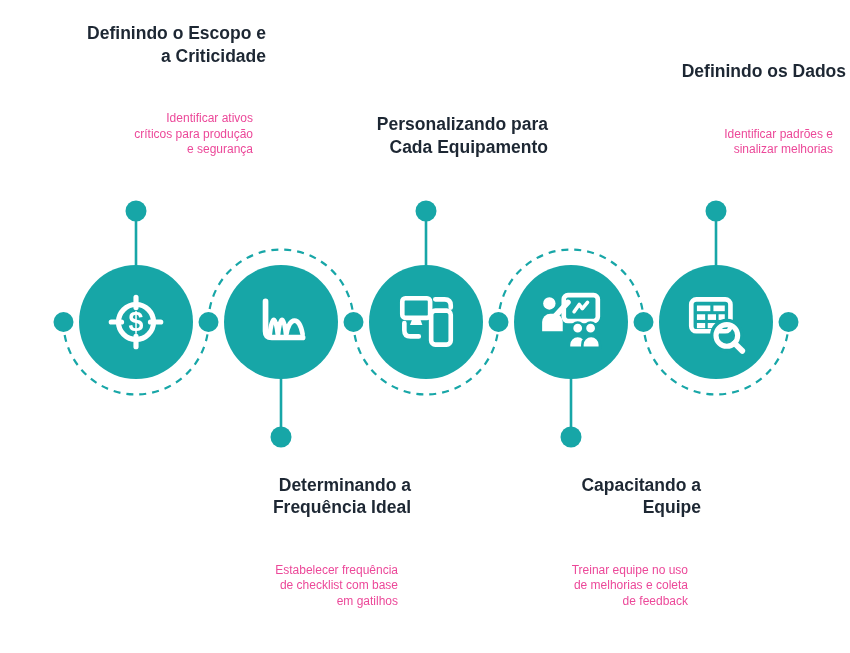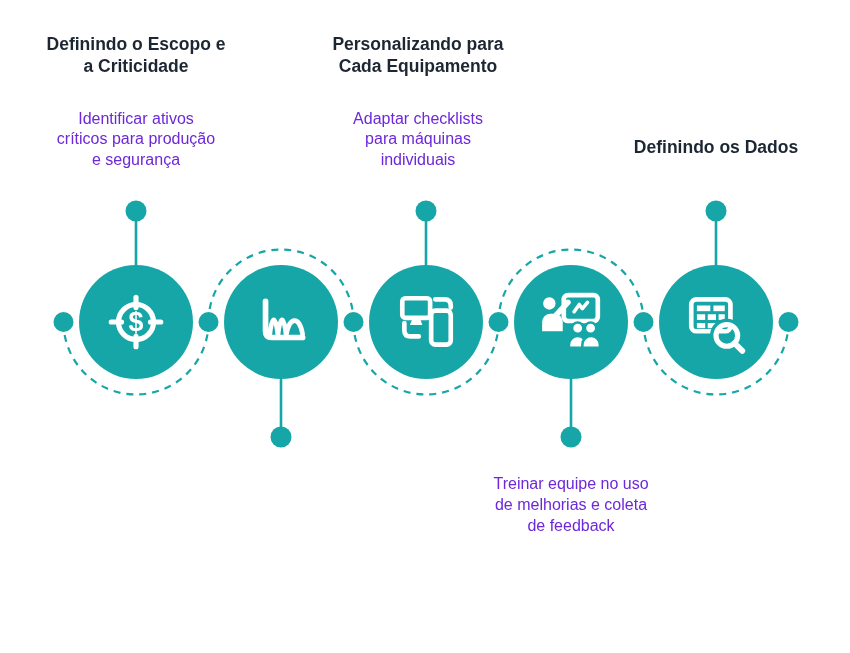--- a/index.html
+++ b/index.html
@@ -6,31 +6,31 @@
   .canvas {
     position:relative; width:850px; height:653px; background:#ffffff;
     font-family:"Liberation Sans", sans-serif; overflow:hidden;
   }
   .connectors { position:absolute; left:0; top:0; }
   .circle {
     position:absolute; top:265px; width:114px; height:114px; border-radius:50%;
     background:#17A6A7; display:flex; align-items:center; justify-content:center;
   }
   .label {
-    position:absolute; text-align:center; transform:translateX(-50%);
+    position:absolute; text-align:right; transform:translateX(-50%);
     white-space:pre-line; width:260px;
   }
   .label.top    { bottom:464px; }
   .label.bottom { top:456px; }
   .step-title {
     font-size:17.5px; font-weight:bold; color:#1D2733; line-height:1.28;
     margin:0 0 13px 0;
   }
   .step-desc {
-    font-size:16px; font-weight:normal; color:#6d28d9; line-height:1.3; margin:0;
+    font-size:12px; font-weight:normal; color:#ec4899; line-height:1.3; margin:13px;
   }
   .icon-svg { display:block; }
 </style>
 </head>
 <body>
 
 <div class="canvas">
 
   <svg class="connectors" width="850" height="653" viewBox="0 0 850 653">
     <g stroke="#17A6A7" stroke-width="2.2" fill="none" stroke-dasharray="7 6">
@@ -128,32 +128,40 @@
   </div>
 
   <div class="label top" style="left:136px">
     <div class="step-title">Definindo o Escopo e
 a Criticidade</div>
     <div class="step-desc">Identificar ativos
 críticos para produção
 e segurança</div>
   </div>
 
+  <div class="label bottom" style="left:281px">
+    <div class="step-title">Determinando a
+Frequência Ideal</div>
+    <div class="step-desc">Estabelecer frequência
+de checklist com base
+em gatilhos</div>
+  </div>
 
   <div class="label top" style="left:418px">
     <div class="step-title">Personalizando para
 Cada Equipamento</div>
-    <div class="step-desc">Adaptar checklists
-para máquinas
-individuais</div>
   </div>
 
   <div class="label bottom" style="left:571px">
+    <div class="step-title">Capacitando a
+Equipe</div>
     <div class="step-desc">Treinar equipe no uso
 de melhorias e coleta
 de feedback</div>
   </div>
 
   <div class="label top" style="left:716px">
     <div class="step-title">Definindo os Dados</div>
+    <div class="step-desc">Identificar padrões e
+sinalizar melhorias</div>
   </div>
 
 </div>
 
 </body></html>

